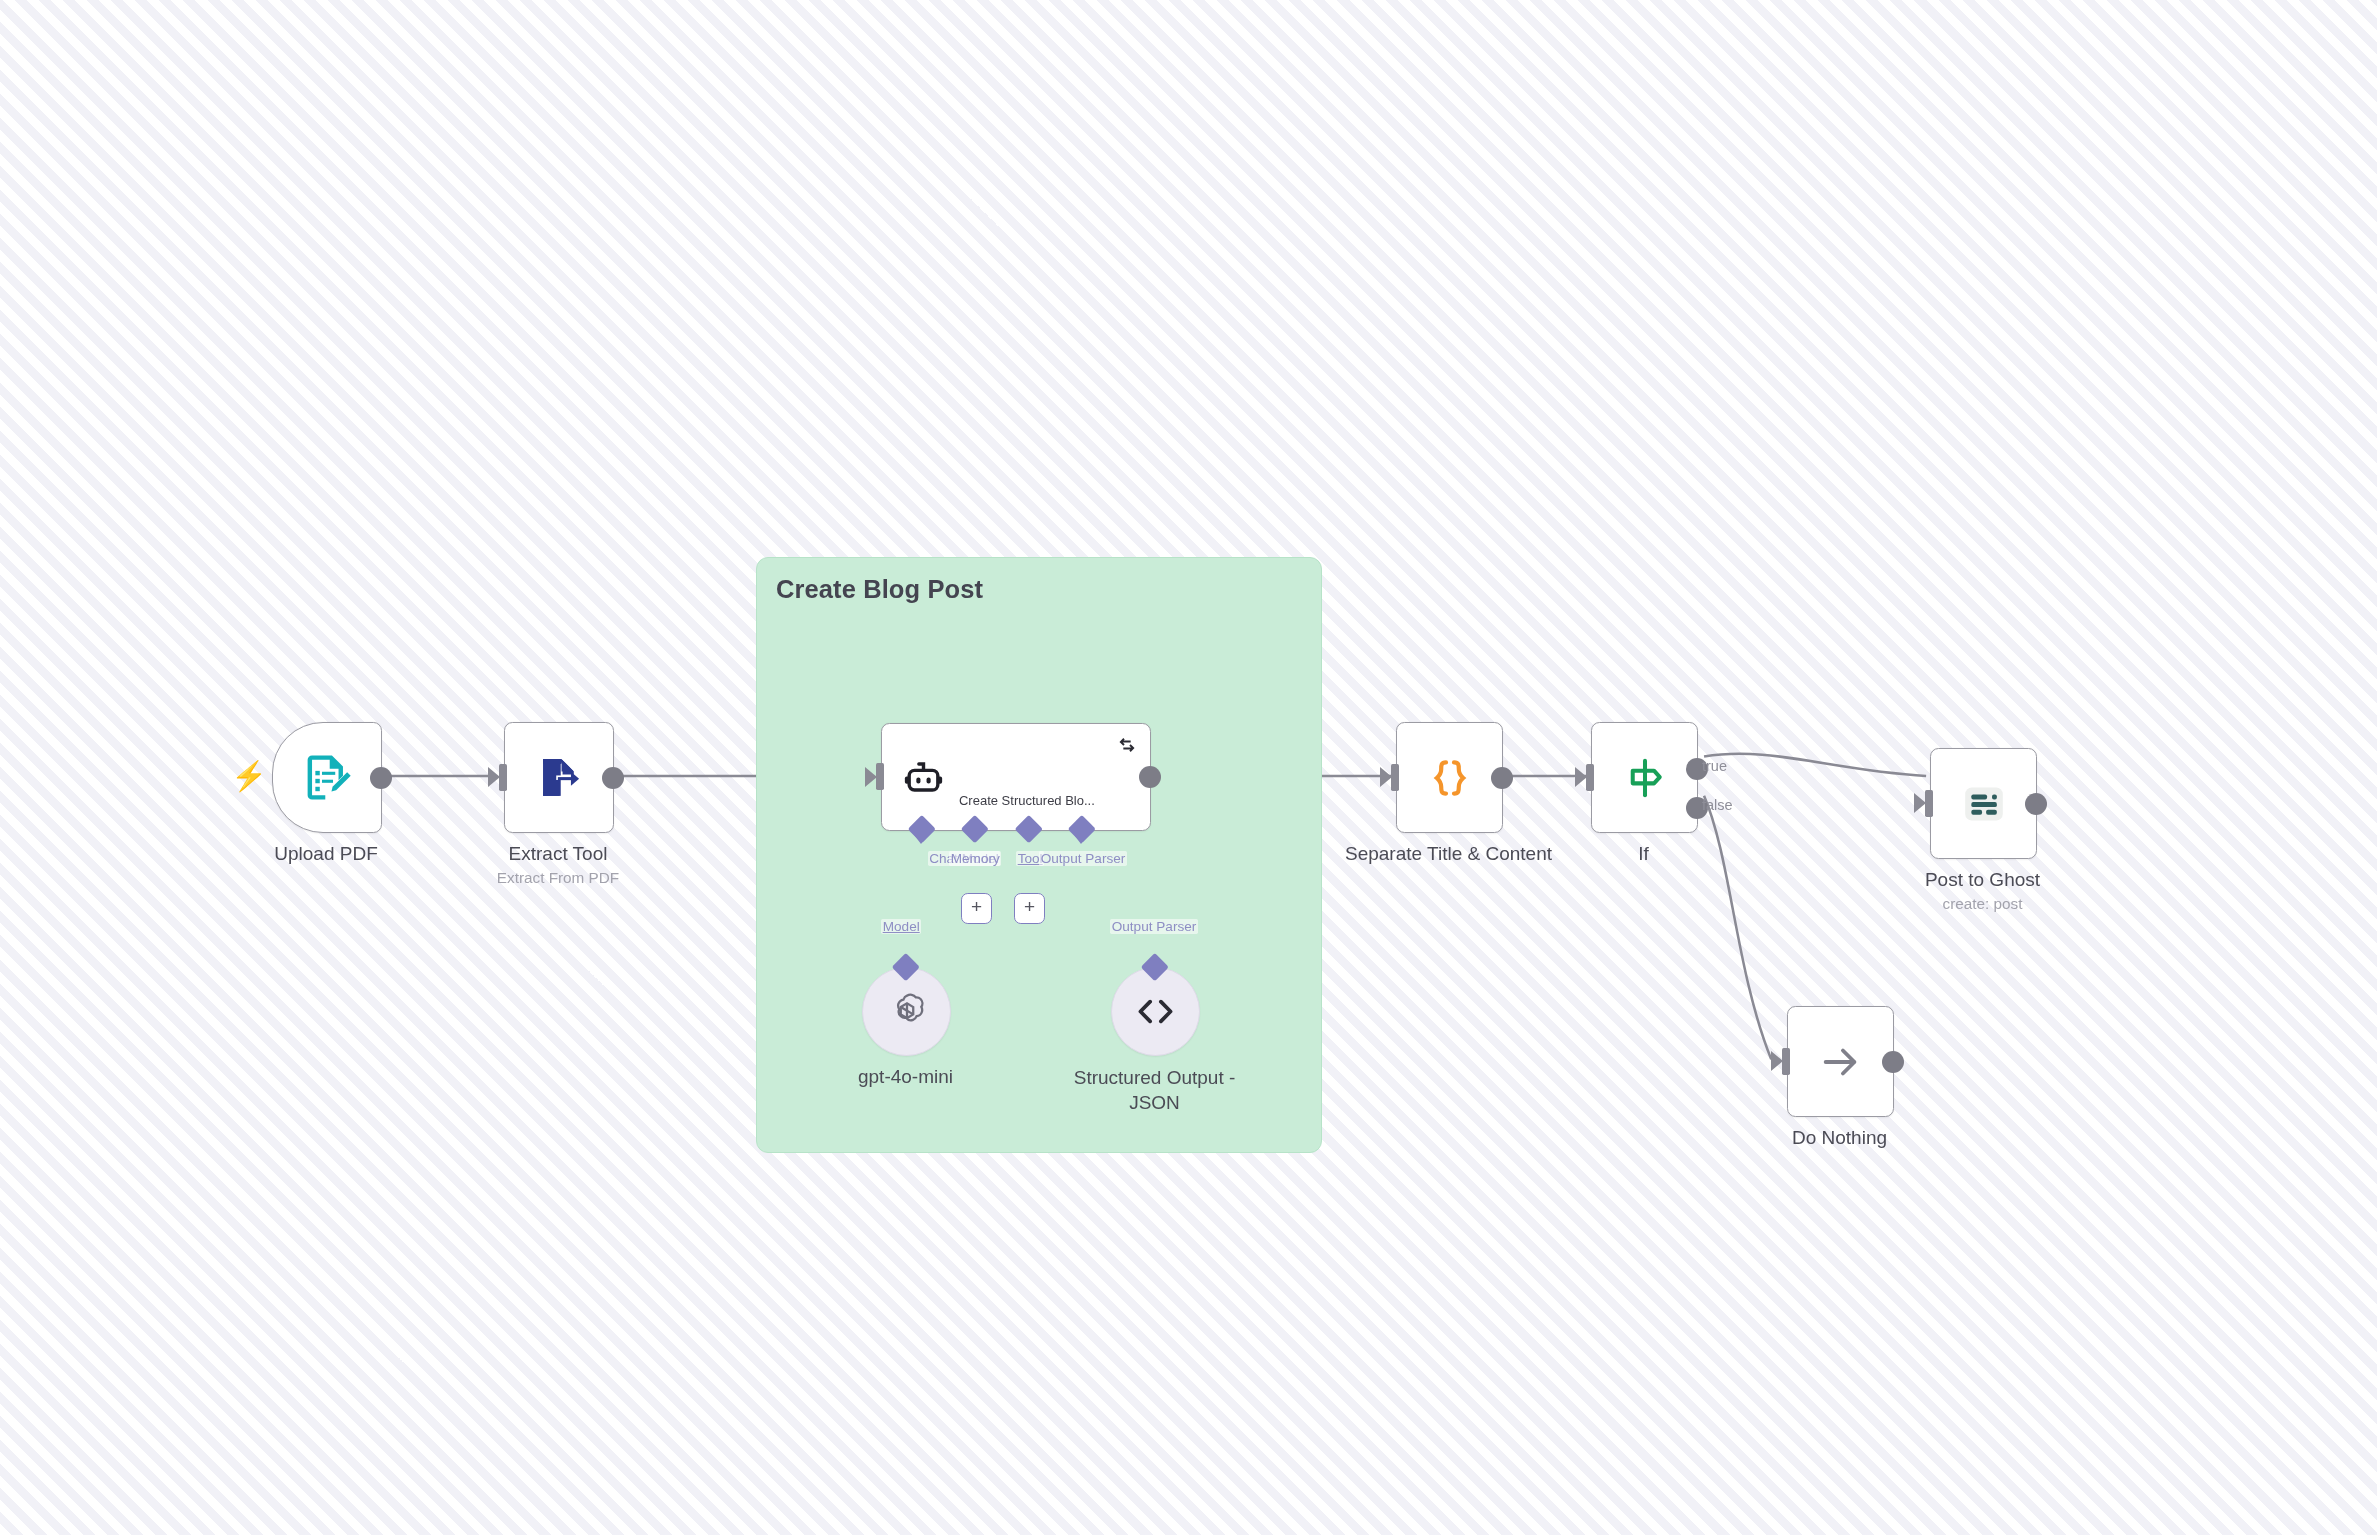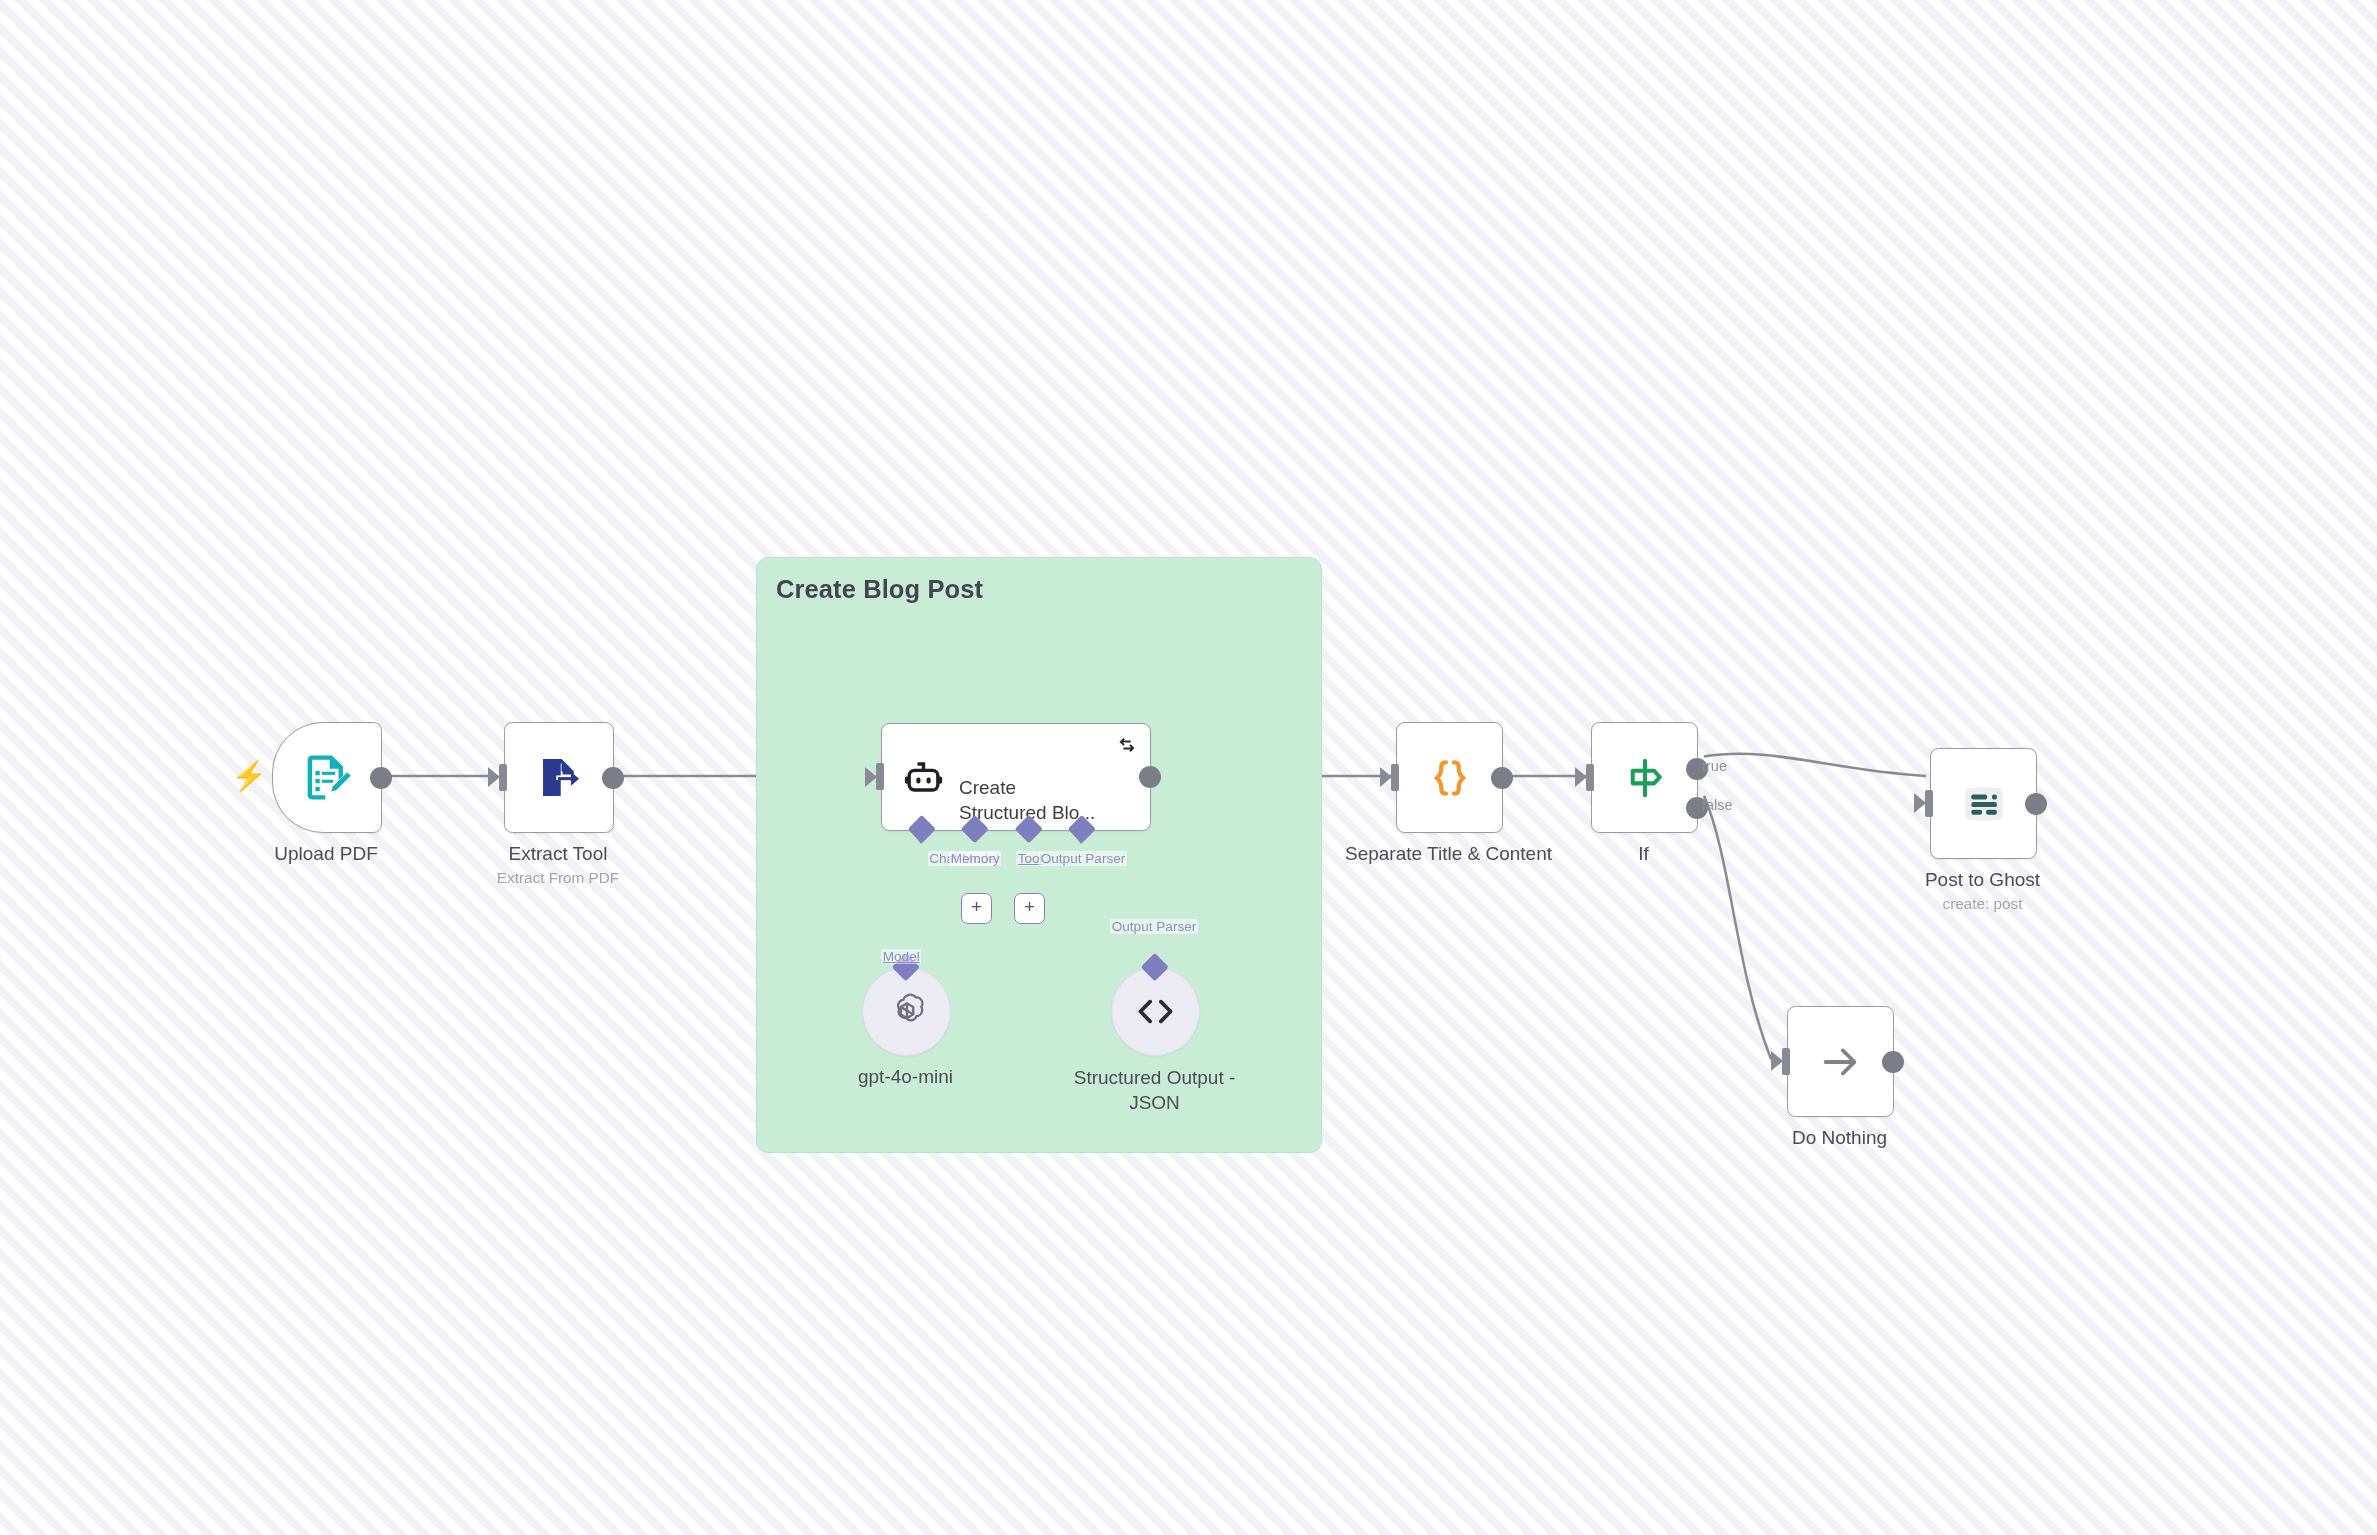--- a/index.html
+++ b/index.html
@@ -44,21 +44,21 @@
     top:calc(100% + 12px);
     white-space:nowrap;font-size:19px;color:#4b4b55;text-align:center;
   }
   .node-label.wrap{white-space:normal;width:179px;line-height:1.3;}
   .node-sublabel{
     position:absolute;left:50%;transform:translateX(-50%);
     top:calc(100% + 38px);
     white-space:nowrap;font-size:15.3px;color:#a3a3ad;text-align:center;
   }
   .agent-title{
-    font-size:19px;color:#3d3d46;line-height:1.3;margin-left:13.6px;max-width:145px;margin-top:48px;
+    font-size:13px;color:#3d3d46;line-height:1.3;margin-left:13.6px;max-width:145px;margin-top:48px;
   }
   
   .subnode .node-box{
     border-radius:50%;background:#eceaf3;border:1.7px solid #dedbe8;
   }
   
   .out-dot{
     position:absolute;width:22px;height:22px;border-radius:50%;
     background:#7d7d87;top:50%;margin-top:-11px;right:-11px;
   }
@@ -217,21 +217,21 @@
       <svg class="ico" width="44" height="44" viewBox="0 0 24 24">
         <path fill="none" stroke="#6f6f7c" stroke-width="1.25" d="M12 3.1c1.6-1 3.7-.6 4.8.9.9-.1 1.9.2 2.6.9 1.2 1.2 1.3 3 .4 4.3.5.8.6 1.9.3 2.8-.4 1.3-1.6 2.2-2.9 2.3-.3.9-1 1.7-1.9 2-1.4.5-3 0-3.9-1.2-1 .2-2-.1-2.8-.8-1.1-1-1.4-2.6-.8-3.9-.6-.8-.8-1.8-.5-2.8.4-1.3 1.5-2.2 2.8-2.4.3-1 1-1.8 1.9-2.1z"></path>
         <path fill="none" stroke="#6f6f7c" stroke-width="1.25" d="M8.6 9.3l3.4-2 3.4 2v4l-3.4 2-3.4-2z"></path>
         <path fill="none" stroke="#6f6f7c" stroke-width="1.25" d="M12 7.3v4l3.4 2"></path>
         <path fill="none" stroke="#6f6f7c" stroke-width="1.25" d="M8.6 9.3l3.4 2v4.3"></path>
       </svg>
     </div>
     <div class="diamond" style="left:34px;top:-10.2px;"></div>
     <div class="node-label">gpt-4o-mini</div>
   </div>
-  <div class="sub-port-label" style="left:881px;top:949px;text-decoration:underline;">Model</div>
+  <div class="sub-port-label" style="left:881px;top:919px;text-decoration:underline;">Model</div>
 
   <div class="node subnode" style="left:1111px;top:967px;width:87px;height:87px;">
     <div class="node-box">
       <svg class="ico" width="43" height="43" viewBox="0 0 24 24">
         <path fill="none" stroke="#2b2b33" stroke-width="2.1" stroke-linecap="round" stroke-linejoin="round" d="M9 6.5L3.6 12 9 17.5"></path>
         <path fill="none" stroke="#2b2b33" stroke-width="2.1" stroke-linecap="round" stroke-linejoin="round" d="M15 6.5L20.4 12 15 17.5"></path>
       </svg>
     </div>
     <div class="diamond" style="left:34px;top:-10.2px;"></div>
     <div class="node-label wrap">Structured Output - JSON</div>

